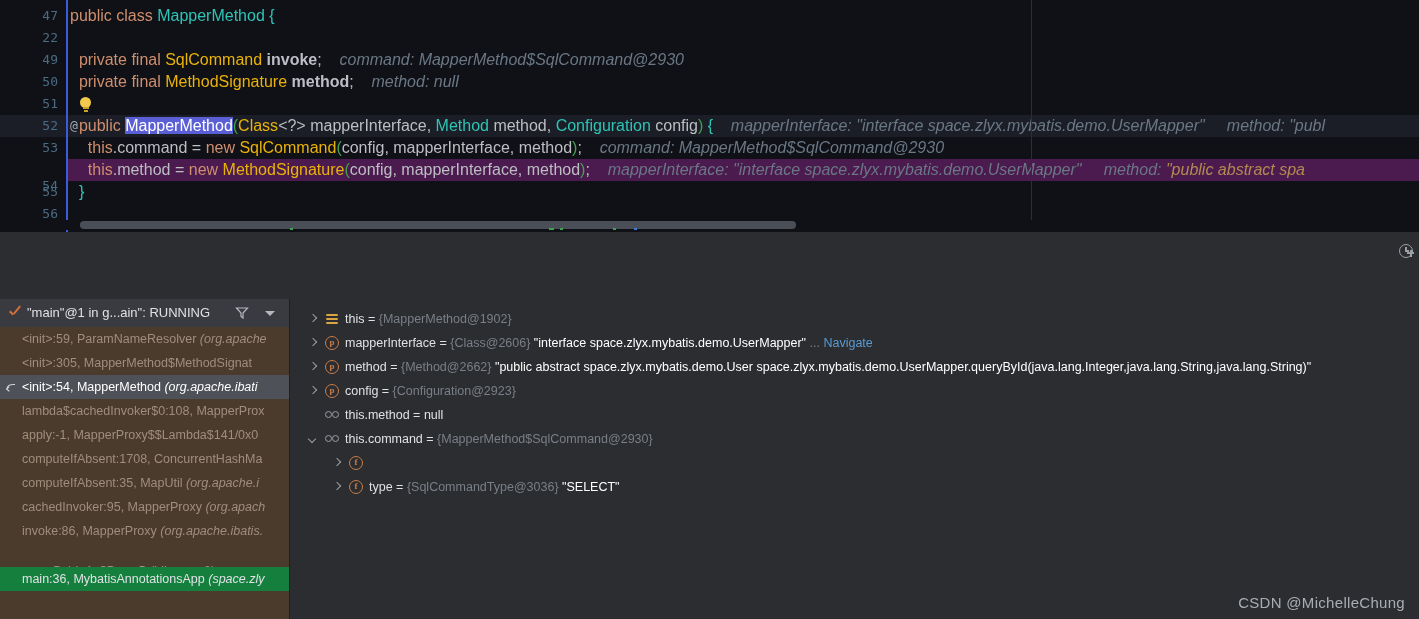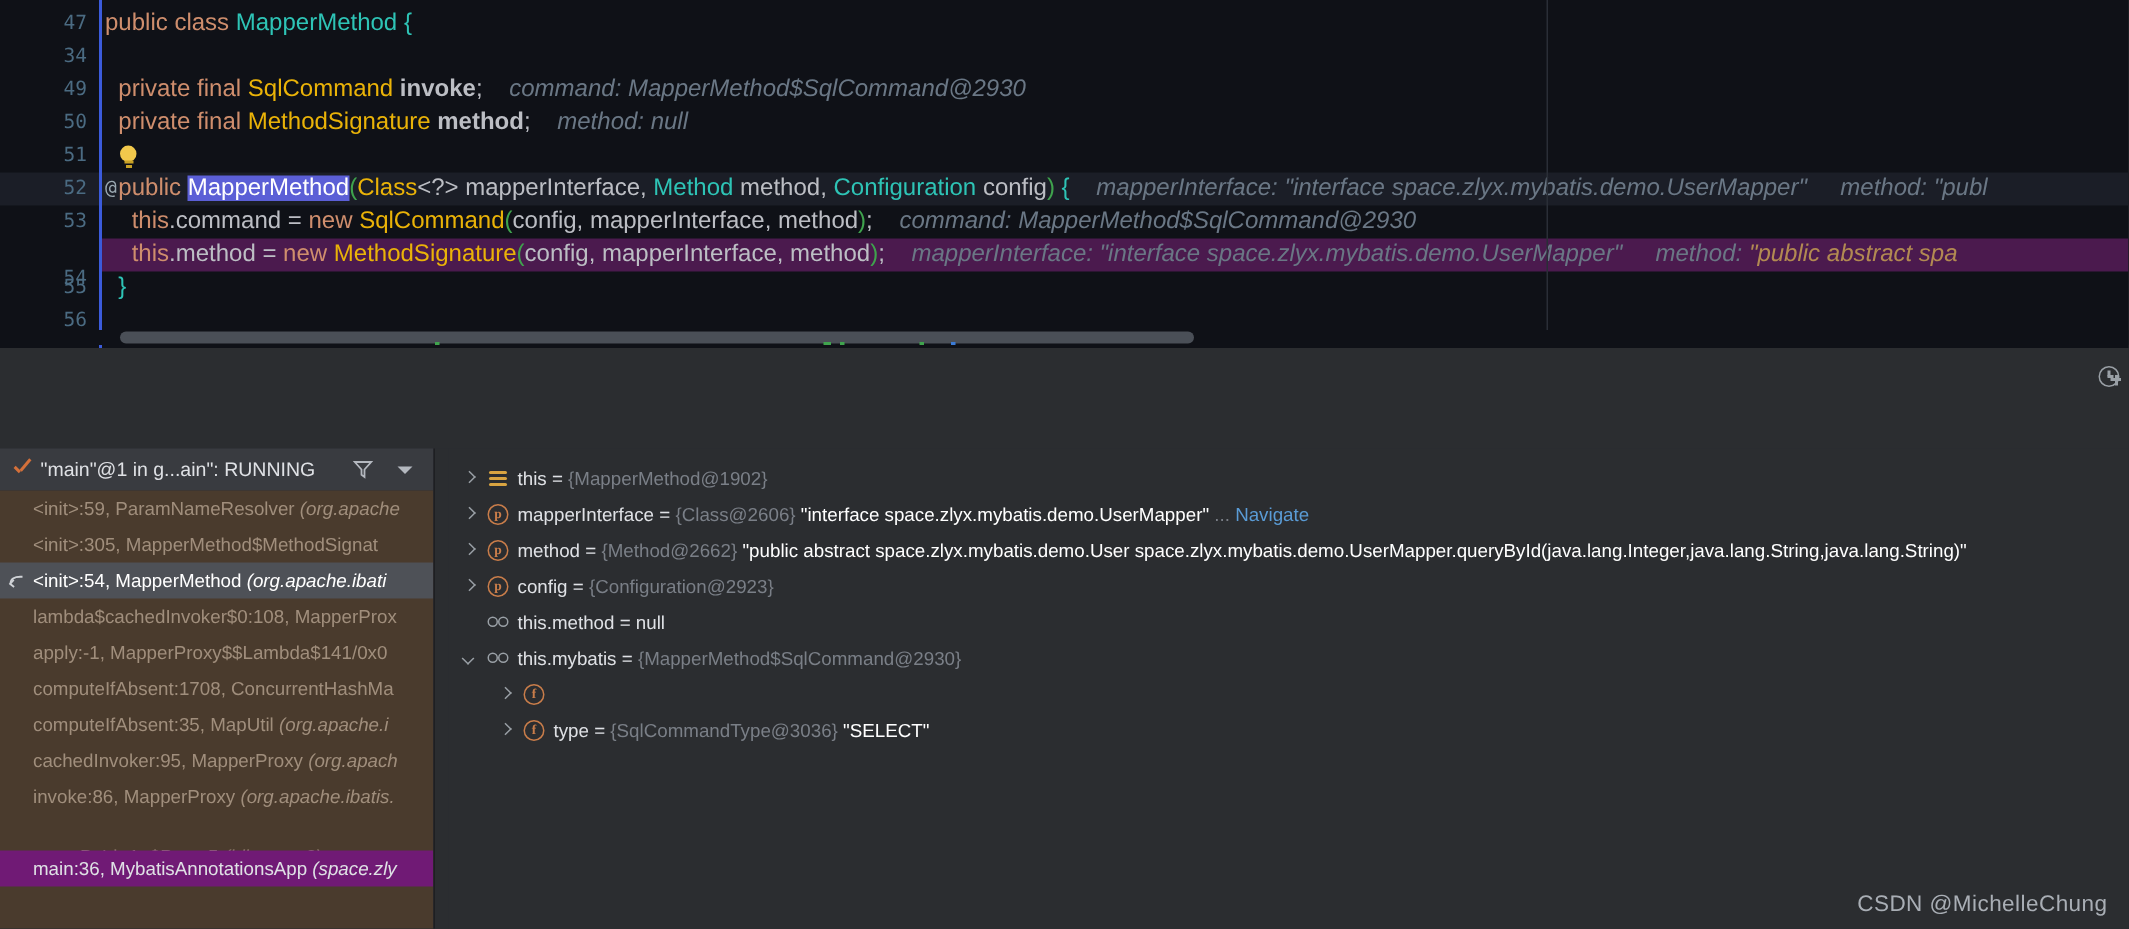--- a/index.html
+++ b/index.html
@@ -150,21 +150,21 @@
   .frame-row{
     position:absolute;left:0;width:289px;height:24px;line-height:24px;
     font-size:12.5px;color:#a08e7c;white-space:nowrap;overflow:hidden;
     padding-left:22px;box-sizing:border-box;
   }
   .frame-row .pkg{font-style:italic;}
   .frame-row.selected{
     background:#4e5157;color:#ffffff;
   }
   .frame-row.project{
-    background:#701a75;color:#dfe1e5;
+    background:#15803d;color:#dfe1e5;
   }
   .frame-icon{
     position:absolute;left:4px;top:4px;width:14px;height:14px;
   }
   .frames-divider{
     position:absolute;left:289px;top:299px;width:1px;height:320px;background:#1e1f22;
   }
   .frames-gap{
     position:absolute;left:289px;top:299px;width:10px;height:320px;background:#2b2d30;
   }
@@ -228,21 +228,21 @@
 </head>
 <body>
 
 <div class="app">
 
   <div class="editor">
     <div class="editor-gutter"></div>
     <div id="editor-lines">
         <div class="gutter-row" style="top: 5px;"><span class="num">47</span></div>
         <div class="line" style="top: 5px; left: 70px;"><span class="kw">public</span><span class="id"> </span><span class="kw">class</span><span class="id"> </span><span class="type">MapperMethod</span><span class="id"> </span><span class="brace">{</span></div>
-        <div class="gutter-row" style="top: 27px;"><span class="num">34</span></div>
+        <div class="gutter-row" style="top: 27px;"><span class="num">22</span></div>
         <div class="line" style="top: 27px; left: 70px;"></div>
         <div class="gutter-row" style="top: 49px;"><span class="num">49</span></div>
         <div class="line" style="top: 49px; left: 70px;"><span class="id">  </span><span class="kw">private</span><span class="id"> </span><span class="kw">final</span><span class="id"> </span><span class="typ-red">SqlCommand</span><span class="id"> </span><span class="id-b">invoke</span><span class="punc">;</span><span class="hint">    command: MapperMethod$SqlCommand@2930</span></div>
         <div class="gutter-row" style="top: 71px;"><span class="num">50</span></div>
         <div class="line" style="top: 71px; left: 70px;"><span class="id">  </span><span class="kw">private</span><span class="id"> </span><span class="kw">final</span><span class="id"> </span><span class="typ-red">MethodSignature</span><span class="id"> </span><span class="id-b">method</span><span class="punc">;</span><span class="hint">    method: null</span></div>
         <div class="gutter-row" style="top: 93px;"><span class="num">51</span></div>
         <div class="line" style="top: 93px; left: 70px;"></div>
         <div class="caret-line" style="top: 115px;"></div>
         <div class="gutter-row" style="top: 115px;"><span class="num">52</span><span class="ann">@</span></div>
         <div class="line" style="top: 115px; left: 70px;"><span class="id">  </span><span class="kw">public</span><span class="id"> </span><span class="sel">MapperMethod</span><span class="paren">(</span><span class="typ-red">Class</span><span class="punc">&lt;?&gt;</span><span class="id"> mapperInterface, </span><span class="type">Method</span><span class="id"> method, </span><span class="type">Configuration</span><span class="id"> config</span><span class="paren">)</span><span class="id"> </span><span class="brace">{</span><span class="hint">    mapperInterface: "interface space.zlyx.mybatis.demo.UserMapper"     method: "publ</span></div>
@@ -346,21 +346,21 @@
             <span class="r"></span>
           </span>
           <span style="position: absolute; left: 46px; top: 0px;"><span class="v-name">this.method</span><span class="v-eq"> = </span><span class="v-null">null</span></span>
         </div>
         <div class="var-row" style="top: 128px;">
           <span class="arrow down" style="left: 8px;"></span>
           <span class="ico-watch" style="left: 26px;">
             <span class="l"></span>
             <span class="r"></span>
           </span>
-          <span style="position: absolute; left: 46px; top: 0px;"><span class="v-name">this.mybatis</span><span class="v-eq"> = </span><span class="v-ref">{MapperMethod$SqlCommand@2930}</span></span>
+          <span style="position: absolute; left: 46px; top: 0px;"><span class="v-name">this.command</span><span class="v-eq"> = </span><span class="v-ref">{MapperMethod$SqlCommand@2930}</span></span>
         </div>
         <div class="var-row" style="top: 152px;">
           <span class="arrow right" style="left: 32px;"></span>
           <span class="ico-circle" style="left: 50px;">f</span>
         </div>
         <div class="var-row" style="top: 176px;">
           <span class="arrow right" style="left: 32px;"></span>
           <span class="ico-circle" style="left: 50px;">f</span>
           <span style="position: absolute; left: 70px; top: 0px;"><span class="v-name">type</span><span class="v-eq"> = </span><span class="v-ref">{SqlCommandType@3036} </span><span class="v-str">"SELECT"</span></span>
         </div>

